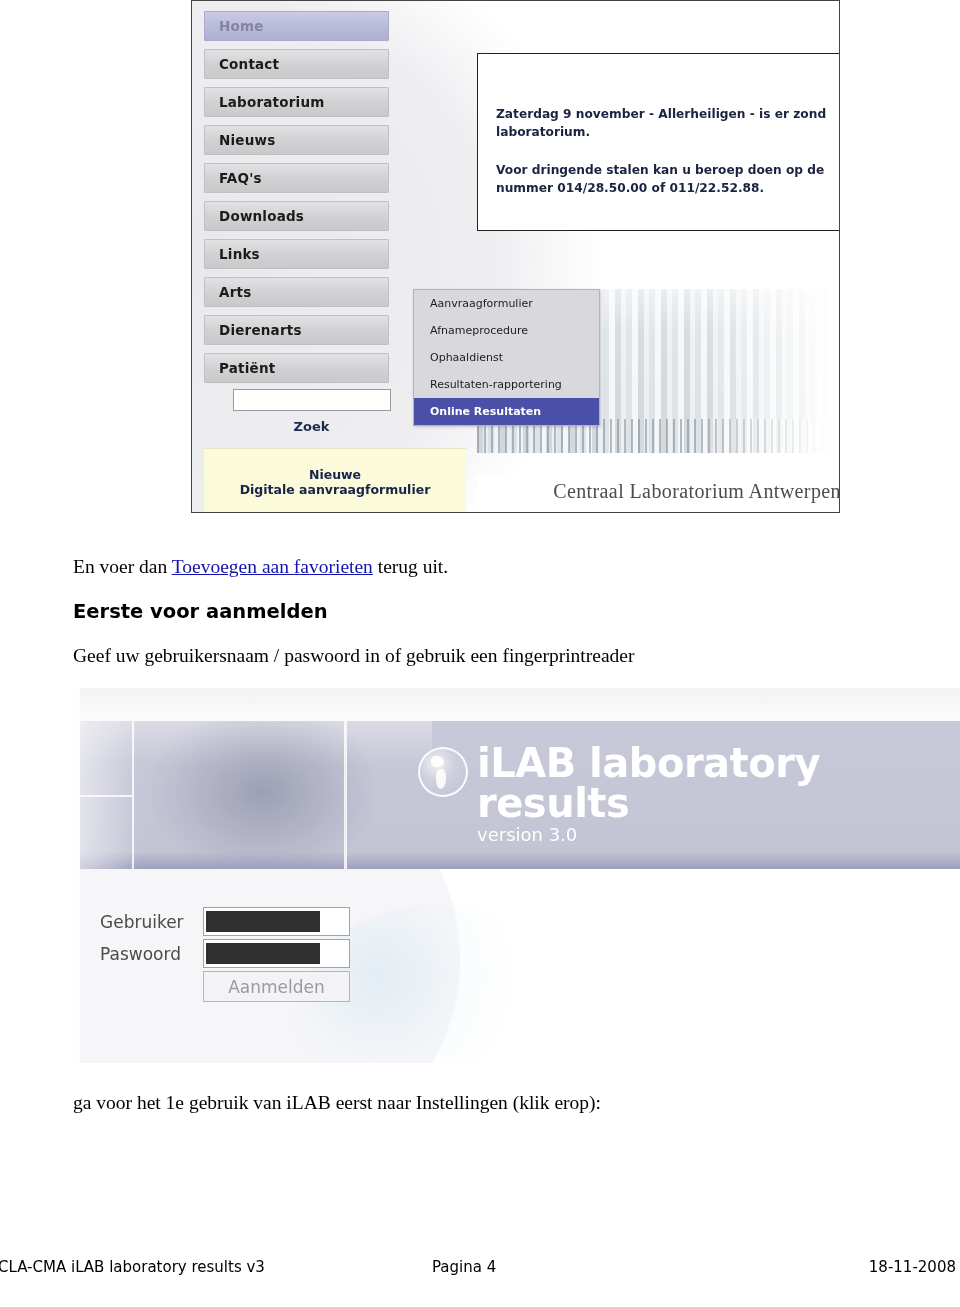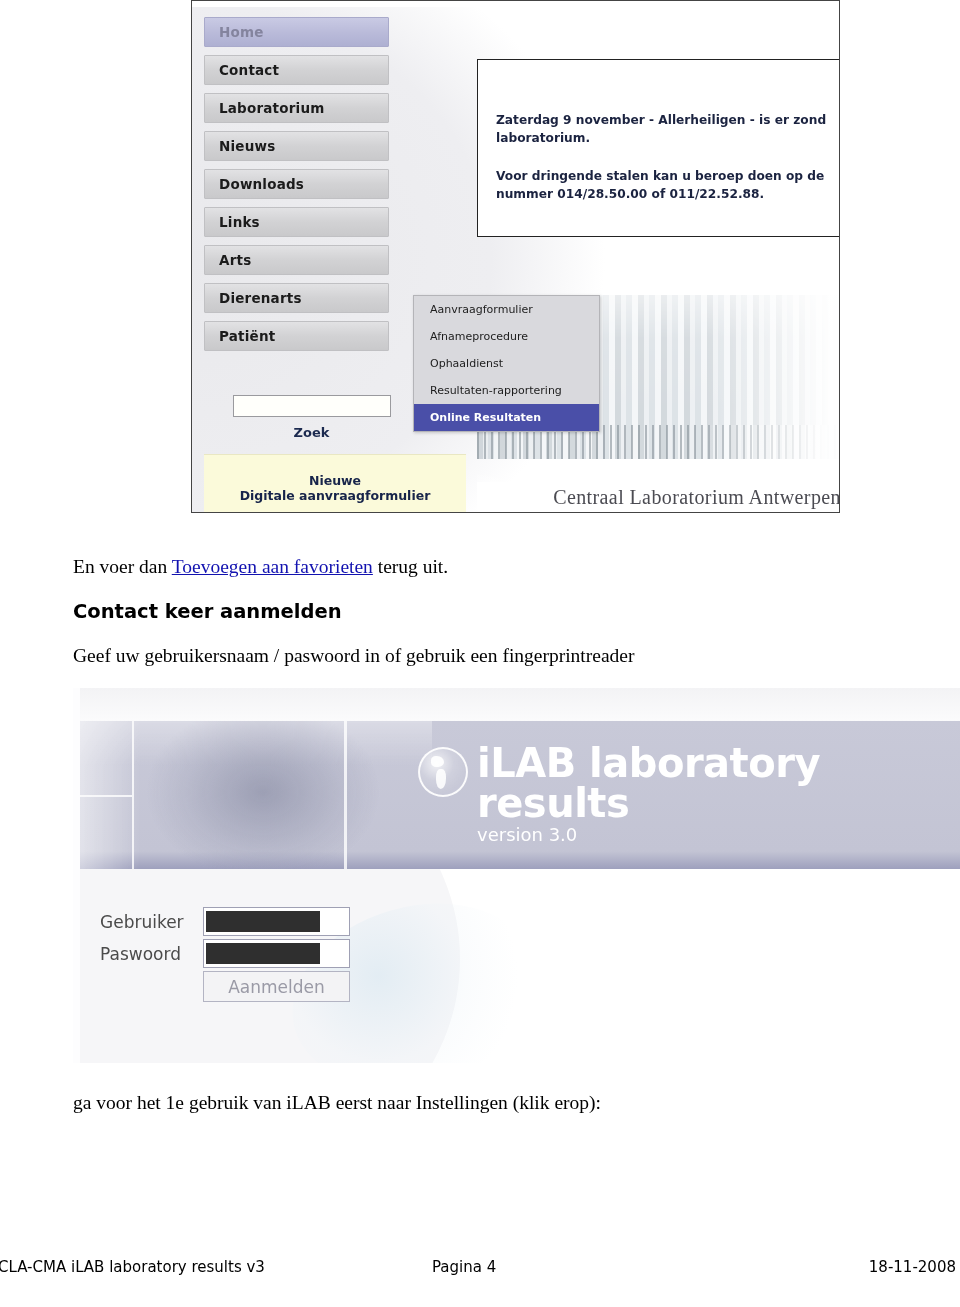--- a/index.html
+++ b/index.html
@@ -25,21 +25,20 @@
     background: #ffffff;
     border: 1px solid #444;
     box-sizing: border-box;
     overflow: hidden;
   }
   .shot1-inner {
     position: absolute;
     inset: 0;
     background:
       radial-gradient(110% 120% at 0% 50%, #e9e9ec 0%, #eeeef1 42%, #ffffff 58%, #ffffff 100%);
-    margin-top: 6px;
   }
   .nav {
     position: absolute;
     left: 12px;
     top: 10px;
     width: 185px;
   }
   .nav-item {
     height: 30px;
     margin-bottom: 8px;
@@ -441,20 +440,23 @@
       <div class="nav-item">
         <span>Contact</span>
       </div>
       <div class="nav-item">
         <span>Laboratorium</span>
       </div>
       <div class="nav-item">
         <span>Nieuws</span>
       </div>
       <div class="nav-item">
+        <span>FAQ's</span>
+      </div>
+      <div class="nav-item">
         <span>Downloads</span>
       </div>
       <div class="nav-item">
         <span>Links</span>
       </div>
       <div class="nav-item">
         <span>Arts</span>
       </div>
       <div class="nav-item">
         <span>Dierenarts</span>
@@ -510,21 +512,21 @@
       </div>
     </div>
 
   </div>
 </div>
 
 <div class="txt t-line1">
   <span>En voer dan </span><span class="t-link">Toevoegen aan favorieten</span><span> terug uit.</span>
 </div>
 
-<div class="t-head">Contact keer aanmelden</div>
+<div class="t-head">Eerste voor aanmelden</div>
 
 <div class="txt t-line2">Geef uw gebruikersnaam / paswoord in of gebruik een fingerprintreader</div>
 
 <div class="txt t-line3">ga voor het 1e gebruik van iLAB eerst naar Instellingen (klik erop):</div>
 
 <div class="shot2">
   <div class="s2-topstrip"></div>
   <div class="s2-leftrail"></div>
 
   <div class="banner">

